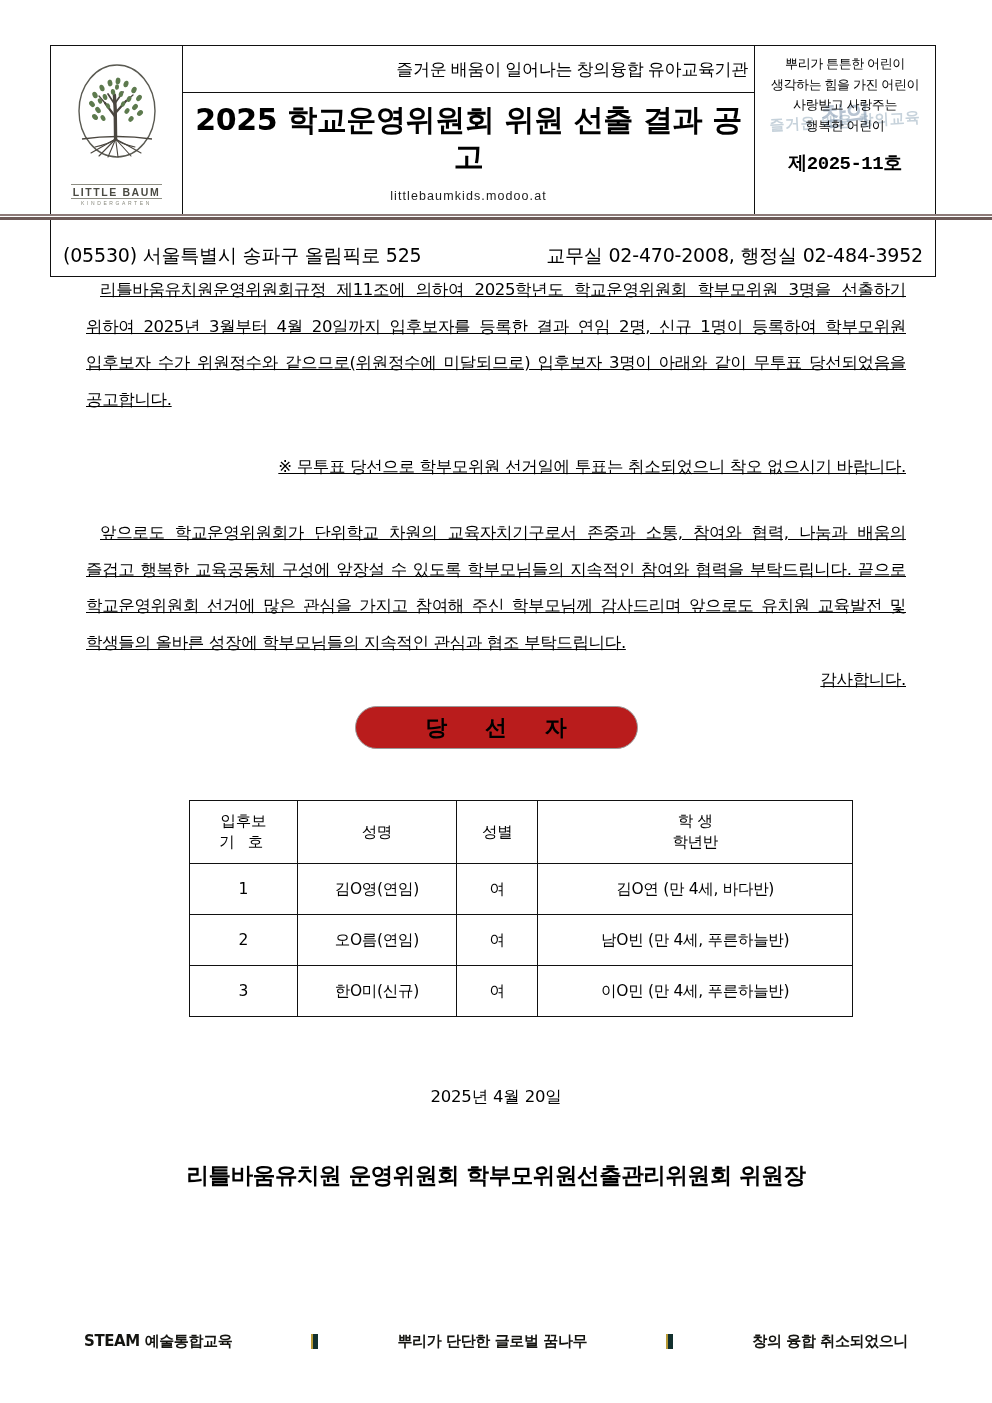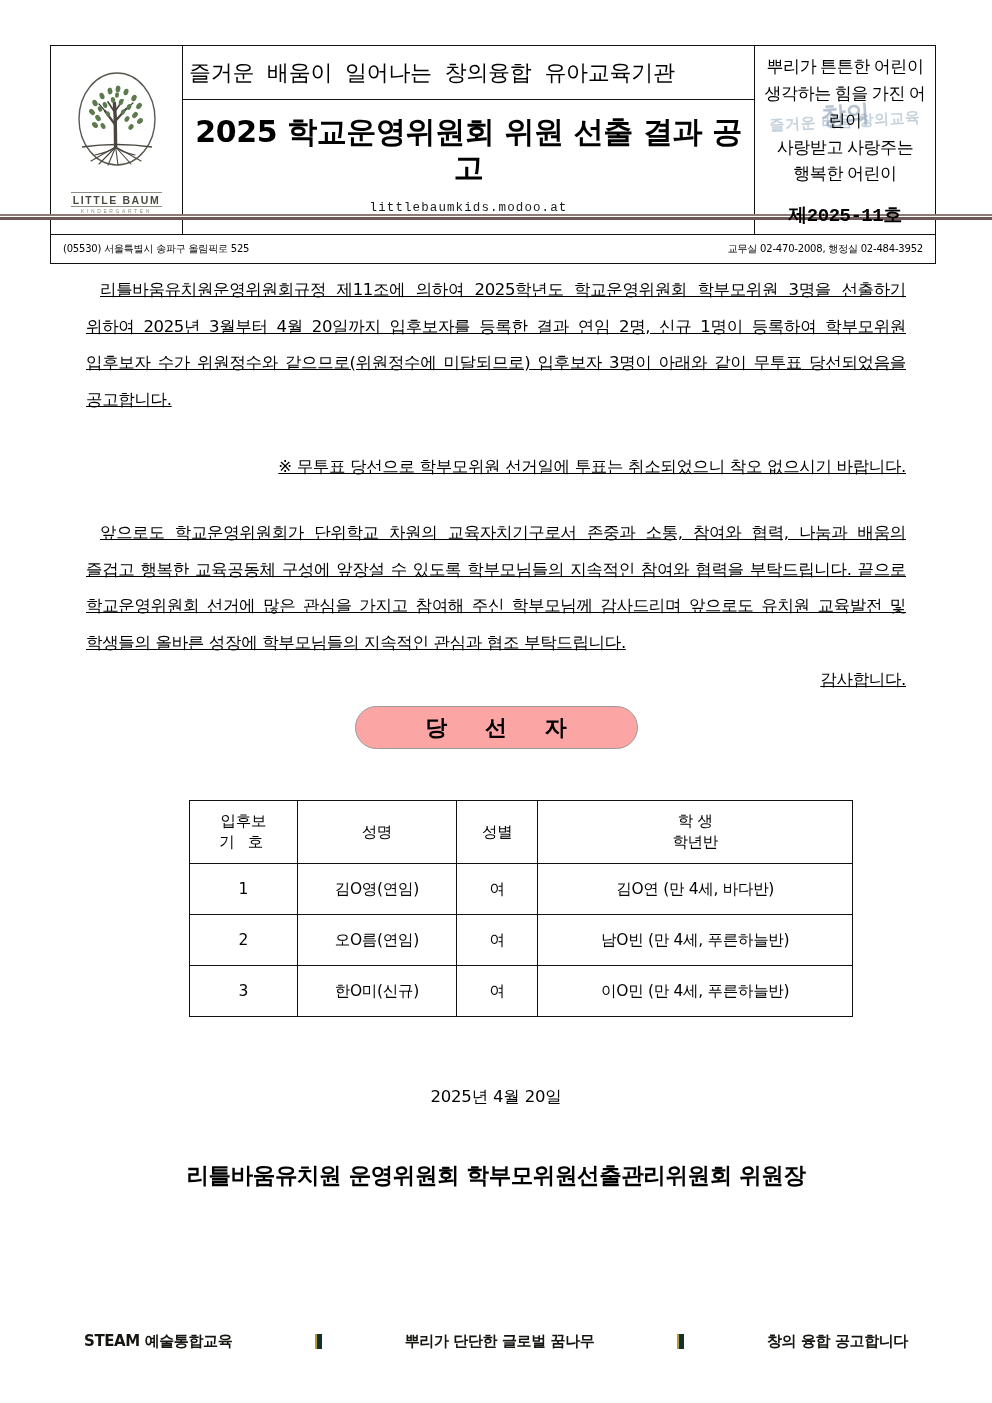--- a/index.html
+++ b/index.html
@@ -66,26 +66,26 @@
   }
 
   .lh-center-cell {
     flex: 1 1 auto;
     display: flex;
     flex-direction: column;
     border-right: 1.2px solid #111;
     box-sizing: border-box;
   }
   .lh-tagline {
-    text-align: left;
-    font-size: 22px;
+    text-align: right;
+    font-size: 17px;
     letter-spacing: -0.3px;
     padding: 12px 6px 11px 6px;
     border-bottom: 1.2px solid #111;
-    font-family: Liberation Mono, monospace;
+    font-family: Liberation Sans, sans-serif;
   }
   .lh-title-block {
     flex: 1 1 auto;
     display: flex;
     flex-direction: column;
     justify-content: center;
     padding: 9px 6px 15px 6px;
   }
   .lh-title {
     text-align: center;
@@ -94,21 +94,21 @@
     letter-spacing: -0.4px;
     line-height: 1.22;
     font-family: "DejaVu Sans", "Liberation Sans", sans-serif;
   }
   .lh-url {
     text-align: center;
     font-size: 12.5px;
     letter-spacing: 1.1px;
     margin-top: 14px;
     color: #1a1a1a;
-    font-family: Liberation Mono, monospace;
+    font-family: Liberation Sans, sans-serif;
   }
 
   .lh-right-cell {
     width: 180px;
     flex: 0 0 180px;
     position: relative;
     display: flex;
     flex-direction: column;
     align-items: center;
     justify-content: flex-start;
@@ -141,42 +141,42 @@
     opacity: 0.5;
     white-space: nowrap;
     letter-spacing: 0.5px;
     pointer-events: none;
     font-family: "DejaVu Sans", "Liberation Sans", sans-serif;
   }
   .slogan-lines {
     position: relative;
     z-index: 2;
     text-align: center;
-    font-size: 17px;
+    font-size: 13px;
     line-height: 1.58;
     letter-spacing: -0.4px;
-    font-family: Liberation Serif, serif;
+    font-family: Liberation Sans, sans-serif;
   }
   .issue-no {
     position: relative;
     z-index: 2;
     margin-top: 14px;
     font-size: 19px;
     font-weight: 700;
     letter-spacing: -0.5px;
     font-family: Liberation Mono, monospace;
   }
 
   .lh-bottom {
     border-top: 1.2px solid #111;
     display: flex;
     justify-content: space-between;
     align-items: center;
-    padding: 7px 12px 7px 12px;
-    font-size: 10px;
+    padding: 24px 12px 7px 12px;
+    font-size: 19px;
     letter-spacing: -0.2px;
     font-family: "DejaVu Sans", "Liberation Sans", sans-serif;
   }
 
   .rule-double {
     position: absolute;
     left: 0;
     top: 214px;
     width: 992px;
     height: 7px;
@@ -223,21 +223,21 @@
     justify-content: center;
   }
   .pill {
     width: 283px;
     height: 43px;
     border: 1.3px solid #9a9a9a;
     border-radius: 999px;
     display: flex;
     align-items: center;
     justify-content: center;
-    background: #fca5a5;
+    background: #b91c1c;
     box-sizing: border-box;
   }
   .pill-text {
     font-size: 22px;
     font-weight: 700;
     letter-spacing: 15px;
     text-indent: 15px;
     font-family: "DejaVu Sans", "Liberation Sans", sans-serif;
   }
 
@@ -473,14 +473,14 @@
 </div>
 
 <div class="date-line">2025년 4월  20일</div>
 <div class="signature-line">리틀바움유치원 운영위원회 학부모위원선출관리위원회 위원장</div>
 
 <div class="footer">
   <div class="footer-item">STEAM 예술통합교육</div>
   <div class="footer-sep"></div>
   <div class="footer-item">뿌리가 단단한 글로벌 꿈나무</div>
   <div class="footer-sep"></div>
-  <div class="footer-item">창의 융합 공고합니다</div>
+  <div class="footer-item">창의 융합 취소되었으니</div>
 </div>
 
 </body></html>

